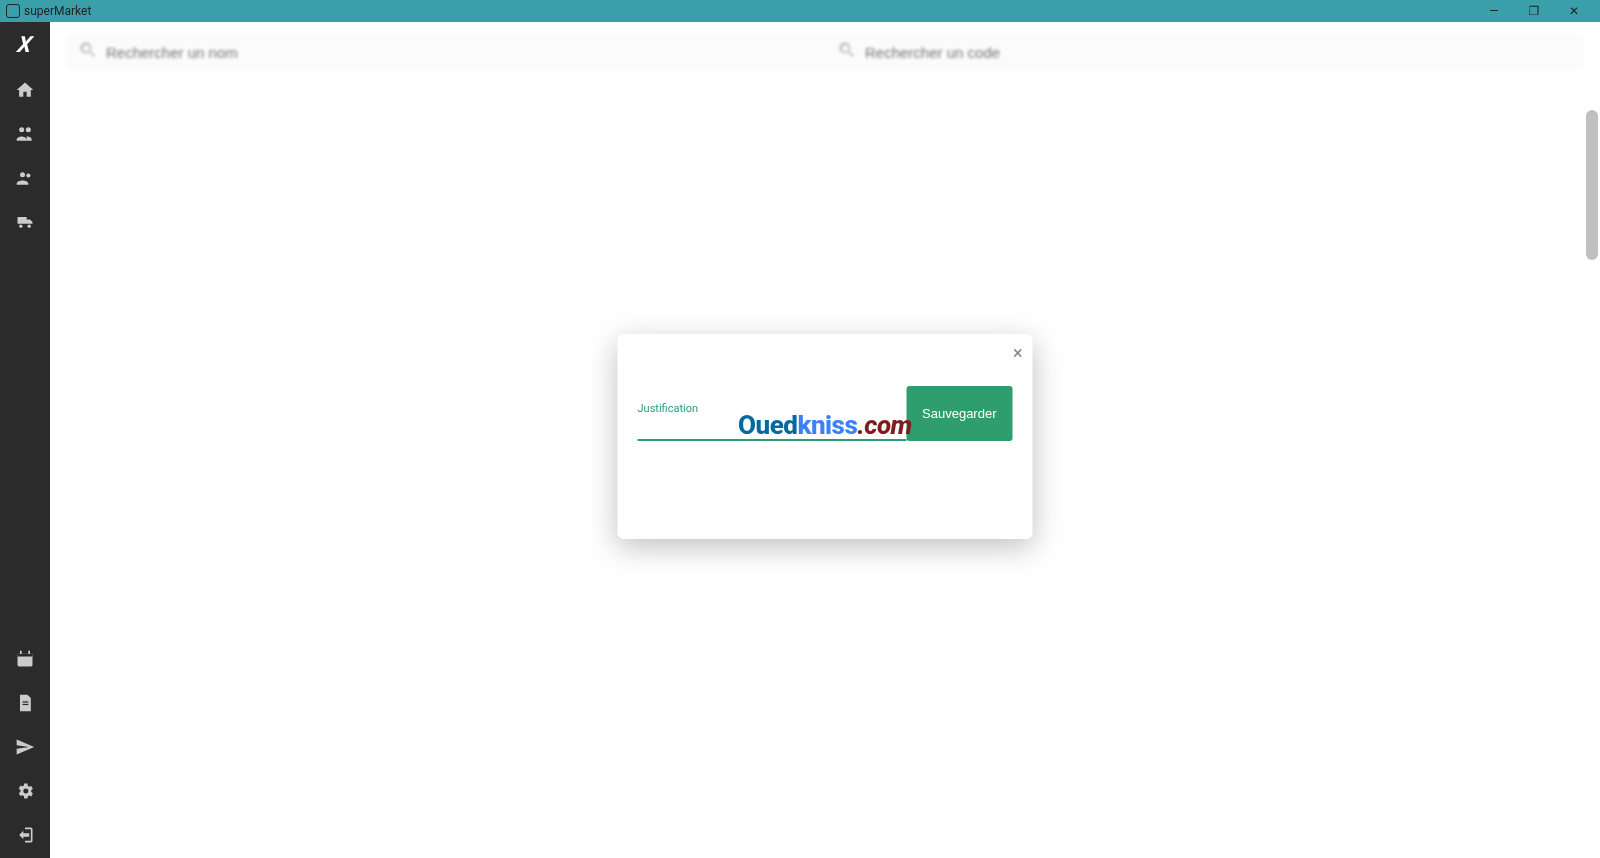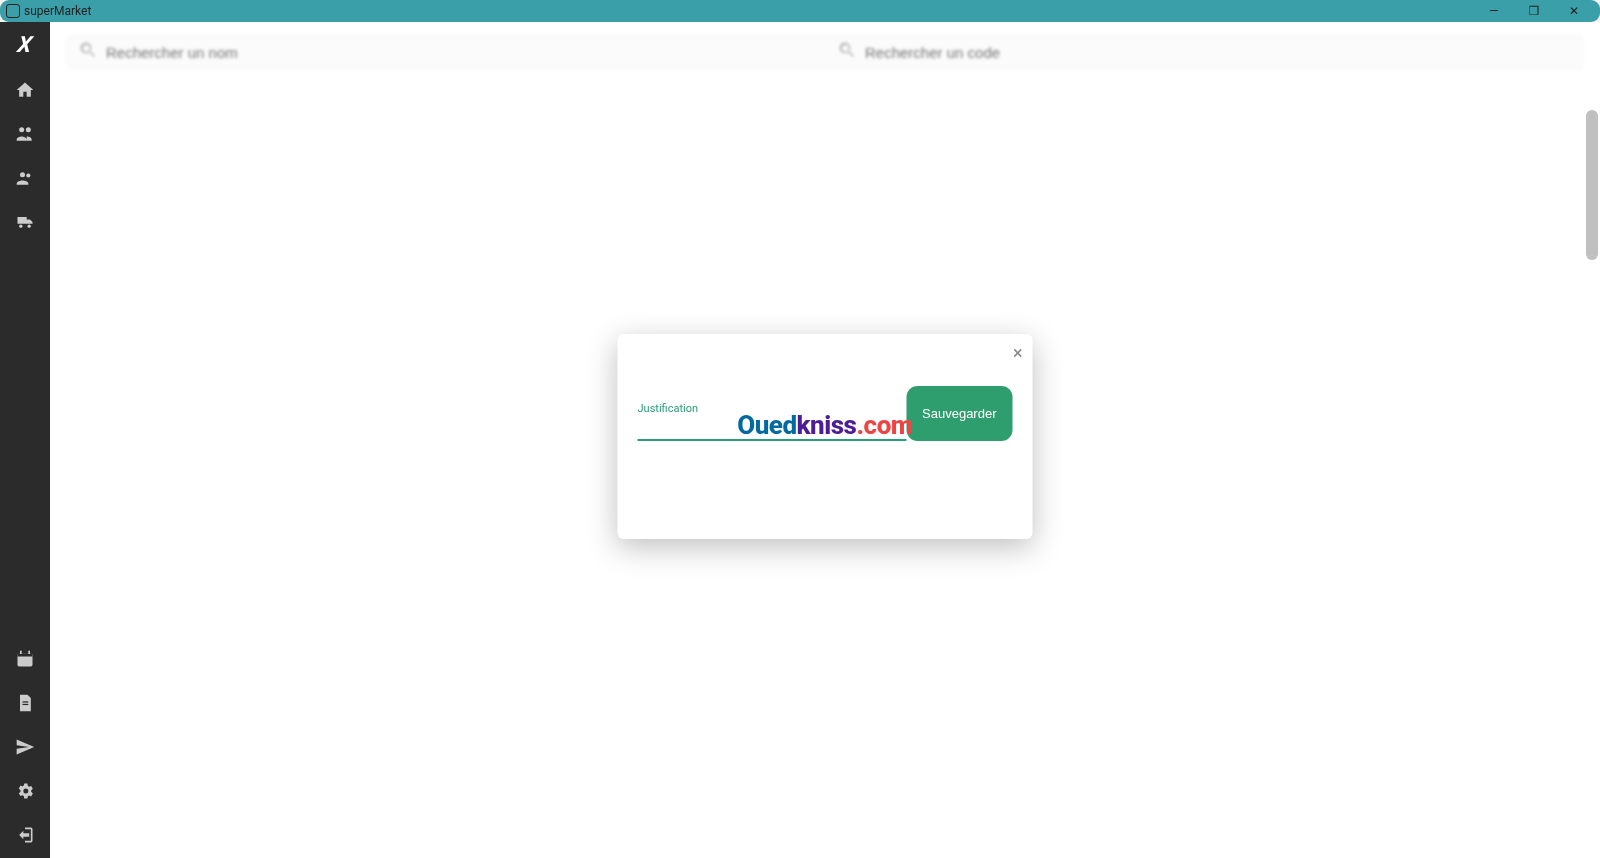--- a/index.html
+++ b/index.html
@@ -1,17 +1,17 @@
 <!DOCTYPE html>
 <html><head>
 <meta charset="utf-8">
 <style>
   * { box-sizing: border-box; margin: 0; padding: 0; }
   body { font-family: -apple-system, BlinkMacSystemFont, "Segoe UI", Roboto, Arial, sans-serif; background: #f4f4f4; overflow: hidden; }
-  .titlebar { height: 22px; background: #3a9fa8; display: flex; align-items: center; padding: 0 6px; color: #222; font-size: 12px; border-radius: 9px; }
+  .titlebar { height: 22px; background: #3a9fa8; display: flex; align-items: center; padding: 0 6px; color: #222; font-size: 12px; }
   .titlebar .title { display:flex; align-items:center; gap:4px; }
   .titlebar .spacer { flex: 1; }
   .titlebar .winbtn { width: 40px; height: 22px; display:flex; align-items:center; justify-content:center; font-size:12px; color:#222; }
   .app-icon { width:14px; height:14px; background:#3a9fa8; border:1px solid #222; border-radius:3px; display:inline-block; }
 
   .app { display:flex; height: calc(100vh - 22px); }
   .sidebar { width: 50px; background: #2b2b2b; display:flex; flex-direction:column; align-items:center; padding-top:10px; gap:22px; }
   .sidebar .icon { width:22px; height:22px; color:#ccc; display:flex; align-items:center; justify-content:center; }
   .sidebar .logo { font-weight:bold; font-size:22px; color:#fff; font-style:italic; transform: skew(-10deg); }
   .sidebar .bottom { margin-top:auto; display:flex; flex-direction:column; align-items:center; gap:22px; padding-bottom:12px; }
@@ -24,26 +24,26 @@
 
   .table-wrap { position:absolute; top:60px; left:0; right:0; bottom:0; overflow-y:auto; }
   .blur-layer { filter: blur(1.6px); }
 
   .modal { position:absolute; top:312px; left:50%; transform:translateX(-50%); width:415px; height:205px; background:#fff; border-radius:6px; box-shadow:0 8px 30px rgba(0,0,0,0.25); padding:18px 20px; }
   .modal .close { position:absolute; top:8px; right:10px; font-size:18px; color:#888; cursor:pointer; }
   .modal .field { margin-top:34px; display:flex; align-items:flex-end; }
   .modal .input-wrap { flex:1; }
   .modal label { font-size:11px; color:#2a9d7a; display:block; }
   .modal input.just { width:100%; border:none; border-bottom:2px solid #2a9d7a; padding:4px 2px; font-size:14px; outline:none; }
-  .modal button.save { background:#2f9e6e; color:#fff; border:none; border-radius:11px; padding:20px 16px; font-size:13px; cursor:pointer; }
+  .modal button.save { background:#2f9e6e; color:#fff; border:none; border-radius:3px; padding:20px 16px; font-size:13px; cursor:pointer; }
 
   .watermark { position:absolute; top:388px; left:50%; transform:translateX(-50%); font-size:26px; font-weight:800; pointer-events:none; letter-spacing:-0.5px; }
   .watermark .o1 { color:#0369a1; }
-  .watermark .o2 { color:#4c1d95; }
-  .watermark .o3 { color:#ef4444; }
+  .watermark .o2 { color:#3b82f6; }
+  .watermark .o3 { color:#7f1d1d;font-style:italic; }
 
   .scrollbar-fake { position:absolute; right:2px; top:88px; width:12px; height: calc(100% - 88px); }
   .scrollbar-fake .thumb { position:absolute; top:0; width:12px; height:150px; background:#c0c0c0; border-radius:6px; }
 
   svg { width:20px; height:20px; }
 </style>
 </head>
 <body>
 
 <div class="titlebar">

